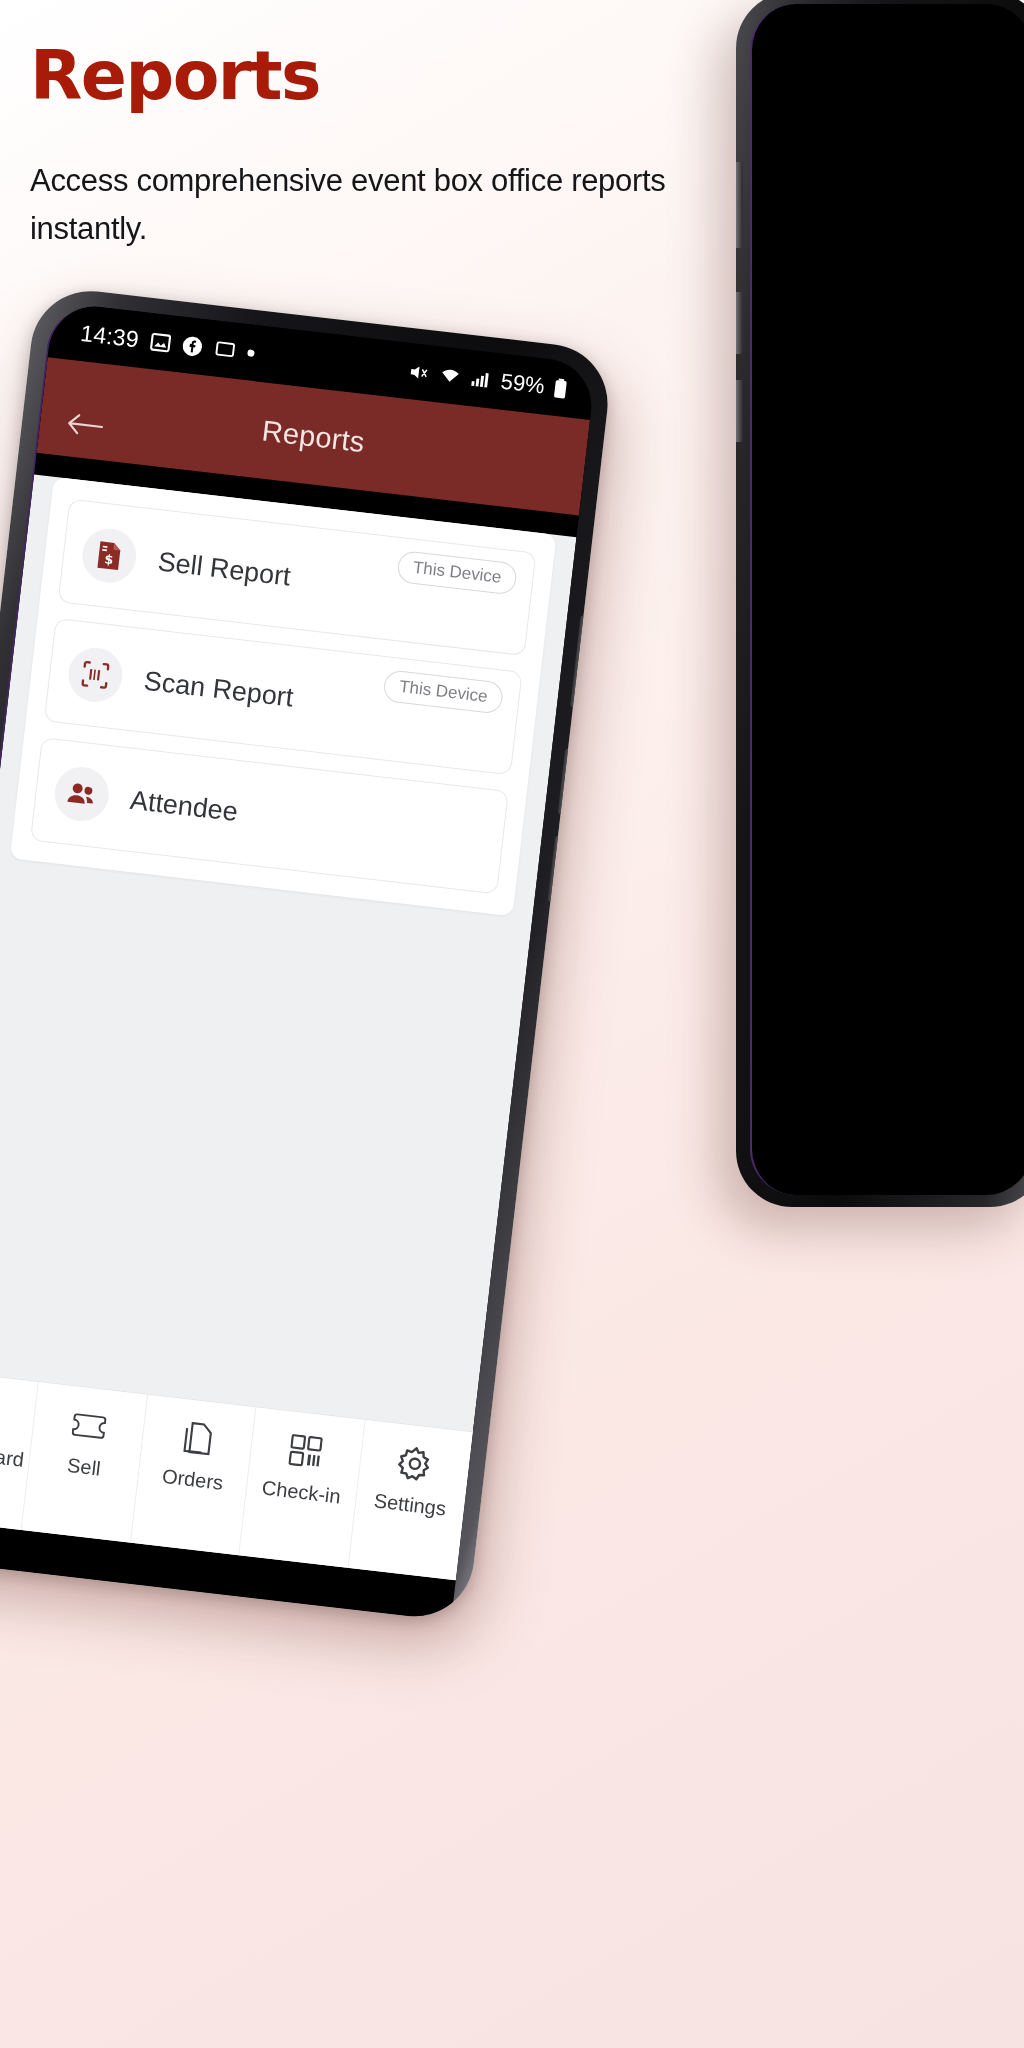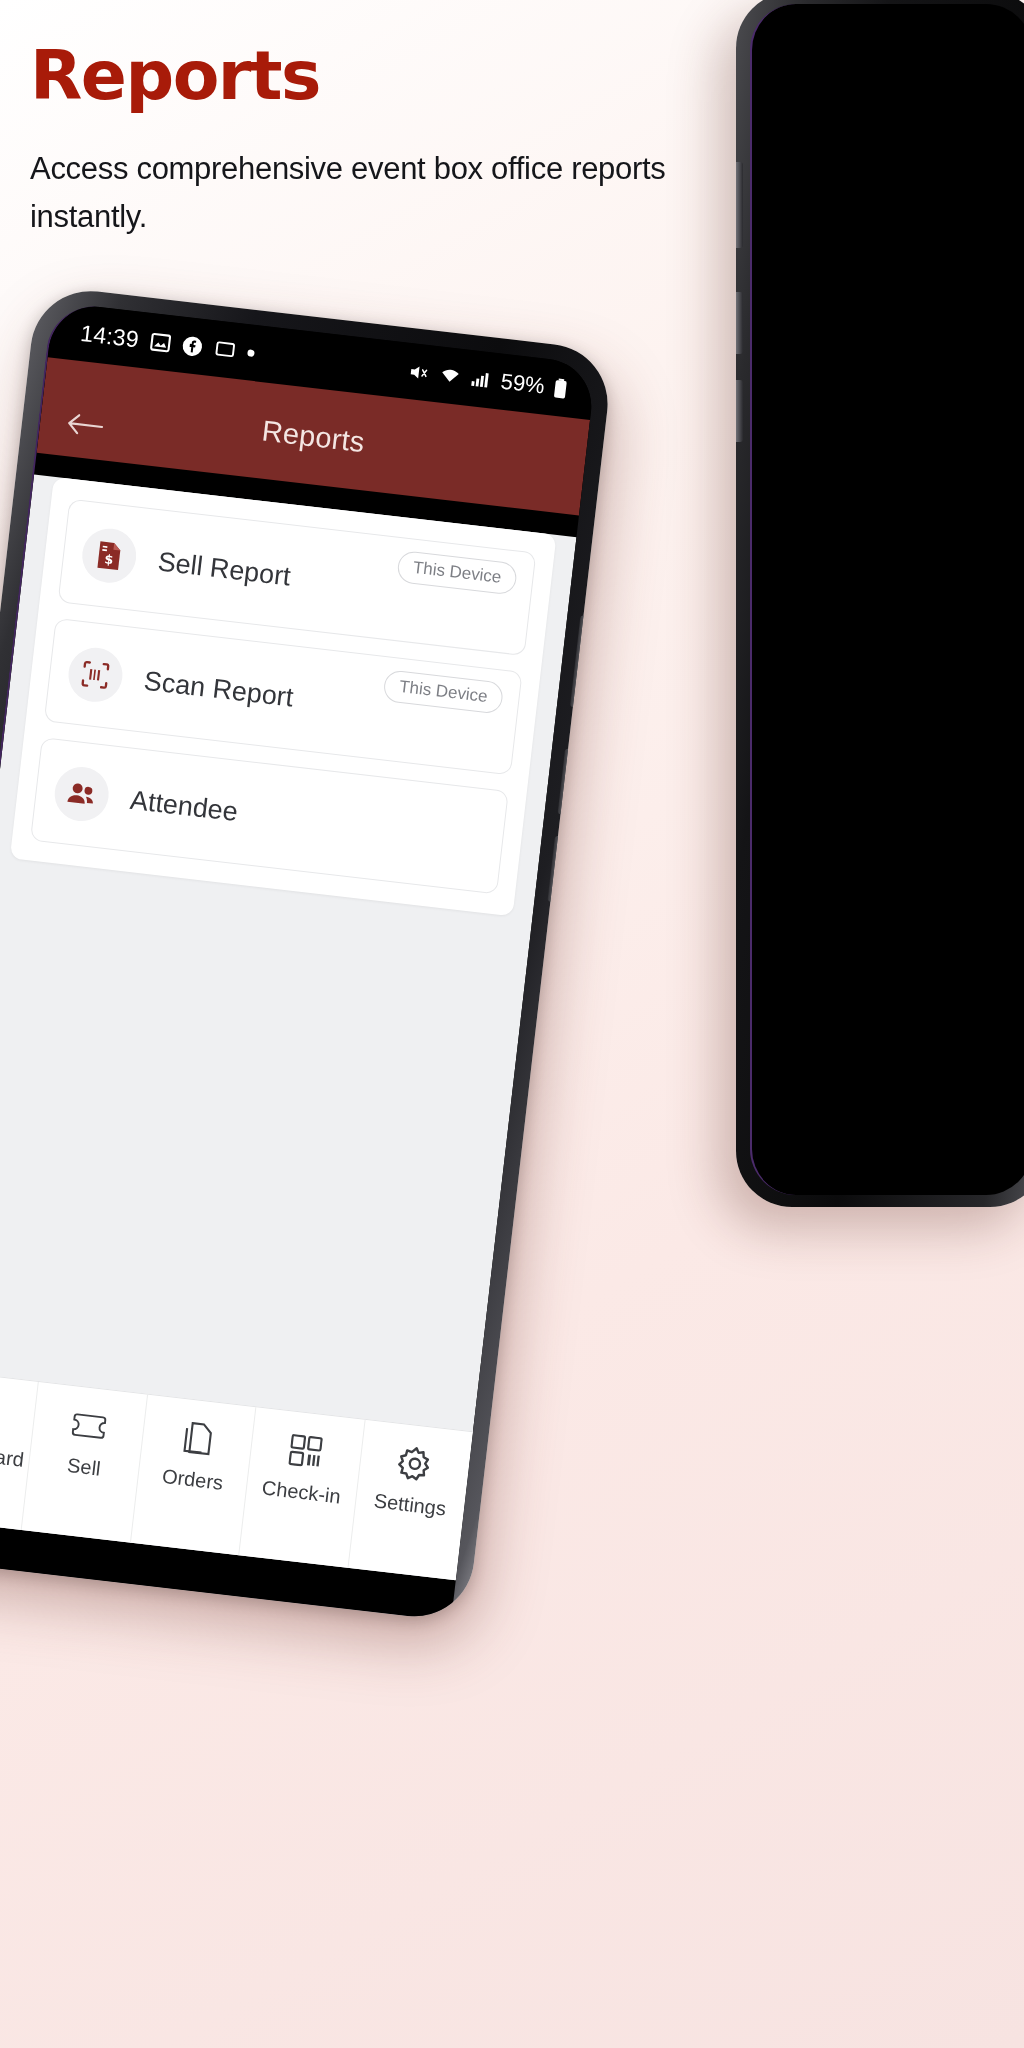--- a/index.html
+++ b/index.html
@@ -13,21 +13,21 @@
   }
 
   
   .promo { position: absolute; left: 30px; top: 40px; width: 700px; }
   .promo-title {
     font-size: 68px; font-weight: 700; color: #a81b09;
     letter-spacing: -1.5px; line-height: 1.05;
     font-family: "DejaVu Sans", sans-serif;
   }
   .promo-sub {
-    margin-top: 34px; font-size: 31px; line-height: 1.55;
+    margin-top: 46px; font-size: 31px; line-height: 1.55;
     color: #15161a; font-weight: 400; max-width: 660px;
     letter-spacing: -0.3px;
   }
 
   
   .phone-right {
     position: absolute; left: 736px; top: -8px;
     width: 310px; height: 1215px;
     background: linear-gradient(100deg,#4c4c50 0%,#2a2a2d 14%,#141416 30%,#0b0b0c 60%,#262629 88%,#55555a 100%);
     border-radius: 56px;

